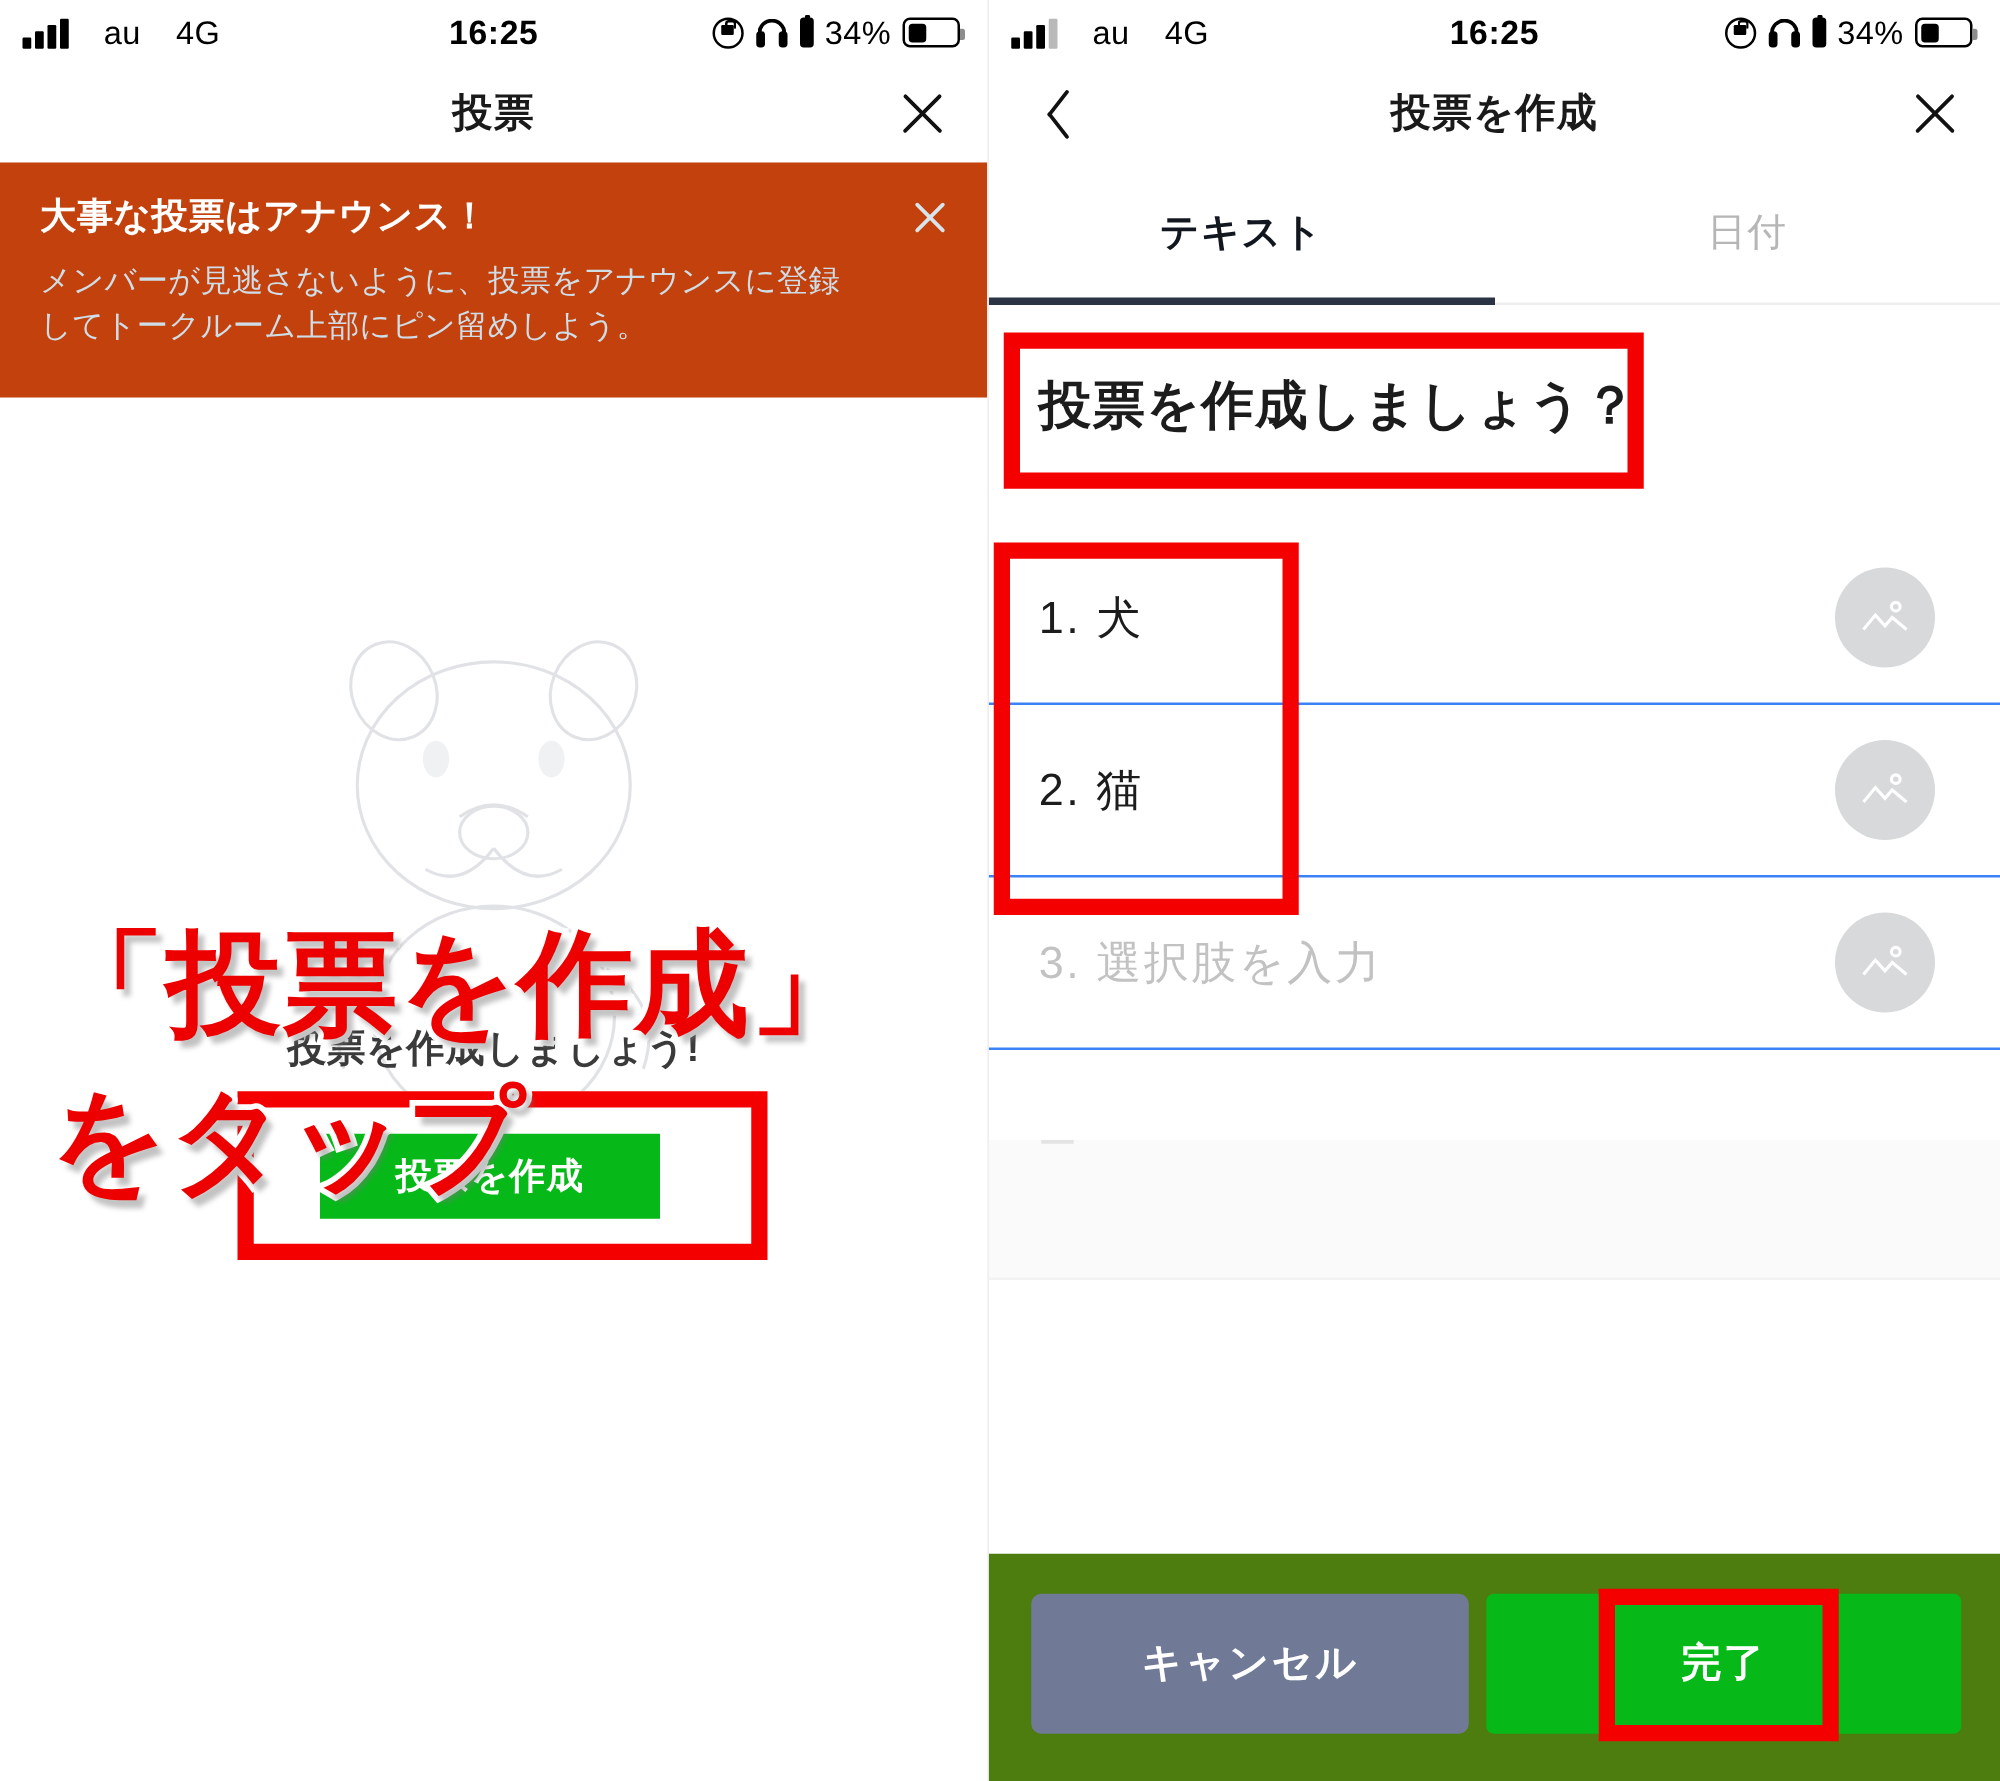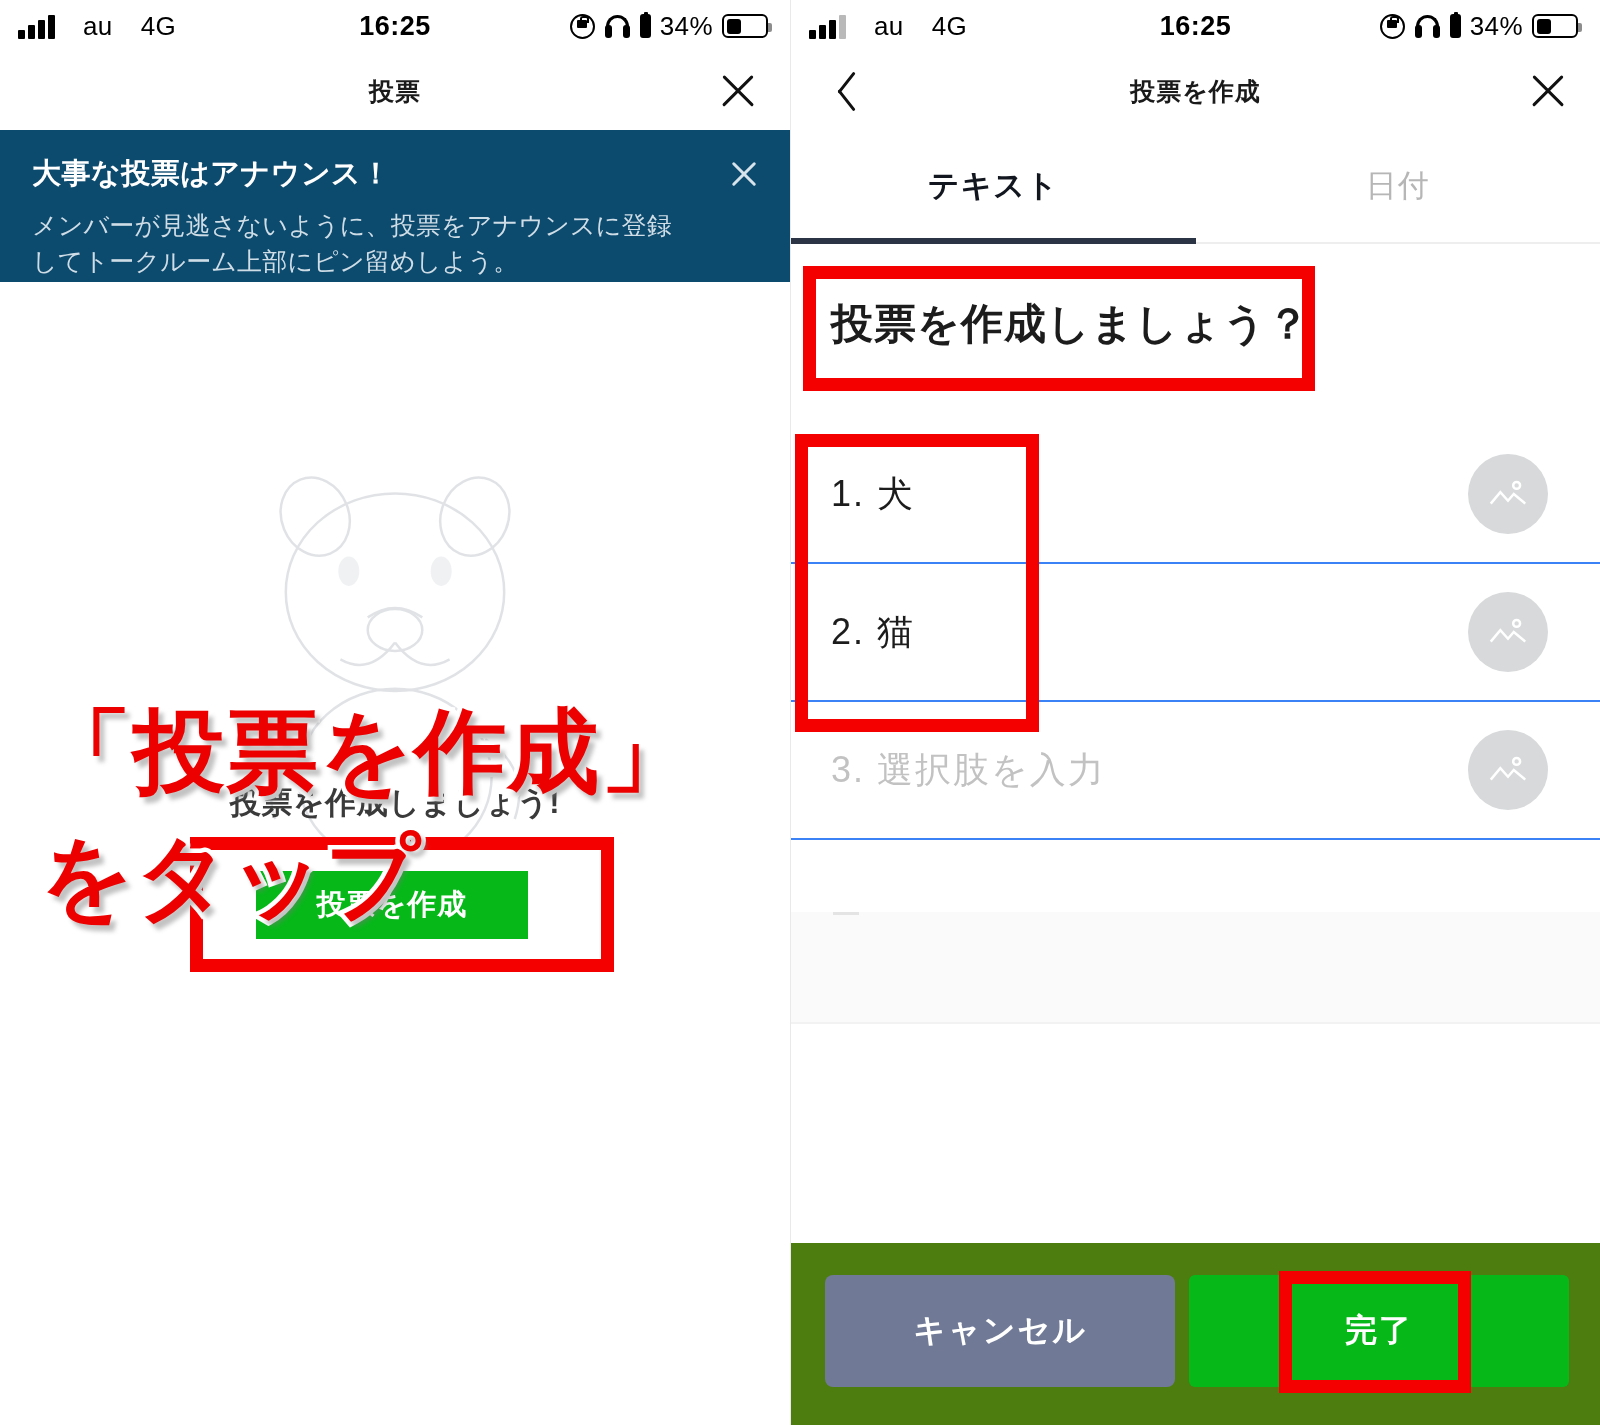--- a/index.html
+++ b/index.html
@@ -39,32 +39,32 @@
   .hp .e{position:absolute;top:11px;width:7px;height:13px;background:#000;border-radius:3px;}
   .hp .e.l{left:1px;} .hp .e.r{right:1px;}
   .minibatt{width:11px;height:24px;border:2.4px solid #000;border-radius:3px;position:relative;box-sizing:border-box;background:#000;}
   .minibatt:before{content:"";position:absolute;left:2.5px;top:-4px;width:4px;height:2.6px;background:#000;border-radius:1px;}
   .battery{width:46px;height:24px;border:2.6px solid #000;border-radius:6px;position:relative;box-sizing:border-box;}
   .battery .fill{position:absolute;left:2.5px;top:2.5px;bottom:2.5px;width:34%;background:#000;border-radius:3px;}
   .battery:after{content:"";position:absolute;right:-6px;top:7px;width:4px;height:9px;background:#8d8d8d;border-radius:0 2px 2px 0;}
 
   
   .navbar{position:relative;height:78px;display:flex;align-items:center;}
-  .nav-title{position:absolute;left:0;right:0;text-align:center;font-size:25px;font-weight:700;color:#1a1a1a;letter-spacing:1px;}
+  .nav-title{position:absolute;left:0;right:0;text-align:center;font-size:32px;font-weight:700;color:#1a1a1a;letter-spacing:1px;}
   .nav-x{position:absolute;right:28px;width:48px;height:48px;cursor:pointer;}
   .nav-x:before,.nav-x:after{content:"";position:absolute;left:50%;top:50%;width:42px;height:3.4px;background:#111;border-radius:2px;}
   .nav-x:before{transform:translate(-50%,-50%) rotate(45deg);}
   .nav-x:after{transform:translate(-50%,-50%) rotate(-45deg);}
   .nav-back{position:absolute;left:26px;width:48px;height:52px;cursor:pointer;}
   .nav-back:before,.nav-back:after{content:"";position:absolute;left:20px;width:3.4px;height:26px;background:#111;border-radius:2px;}
   .nav-back:before{top:2px;transform-origin:bottom center;transform:rotate(38deg);}
   .nav-back:after{top:25px;transform-origin:top center;transform:rotate(-38deg);}
 
   
-  .banner{position:relative;background:#0c4a6e;padding:26px 32px 34px 32px;box-sizing:border-box;height:152px;}
+  .banner{position:relative;background:#c2410c;padding:26px 32px 34px 32px;box-sizing:border-box;height:188px;}
   .banner-title{color:#ffffff;font-size:29px;font-weight:700;letter-spacing:.5px;line-height:1.2;}
   .banner-body{margin-top:16px;color:#cfdde6;font-size:25px;line-height:1.45;letter-spacing:.2px;max-width:640px;}
   .banner-x{position:absolute;right:28px;top:26px;width:36px;height:36px;cursor:pointer;}
   .banner-x:before,.banner-x:after{content:"";position:absolute;left:50%;top:50%;width:32px;height:3px;background:#d8e4eb;border-radius:2px;}
   .banner-x:before{transform:translate(-50%,-50%) rotate(45deg);}
   .banner-x:after{transform:translate(-50%,-50%) rotate(-45deg);}
 
   
   .empty{position:relative;height:1127px;}
   .mascot{position:absolute;left:50%;top:180px;transform:translateX(-50%);opacity:.30;}

